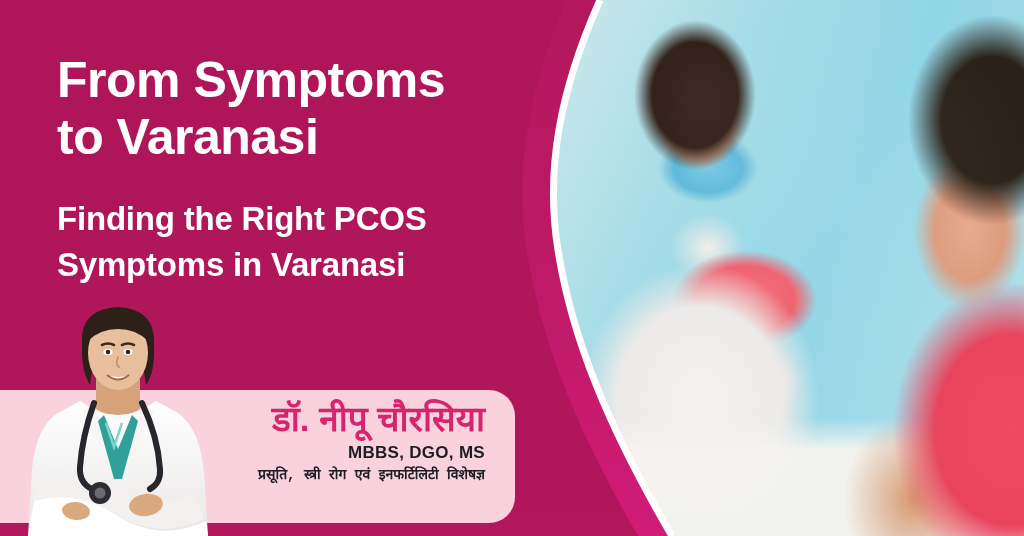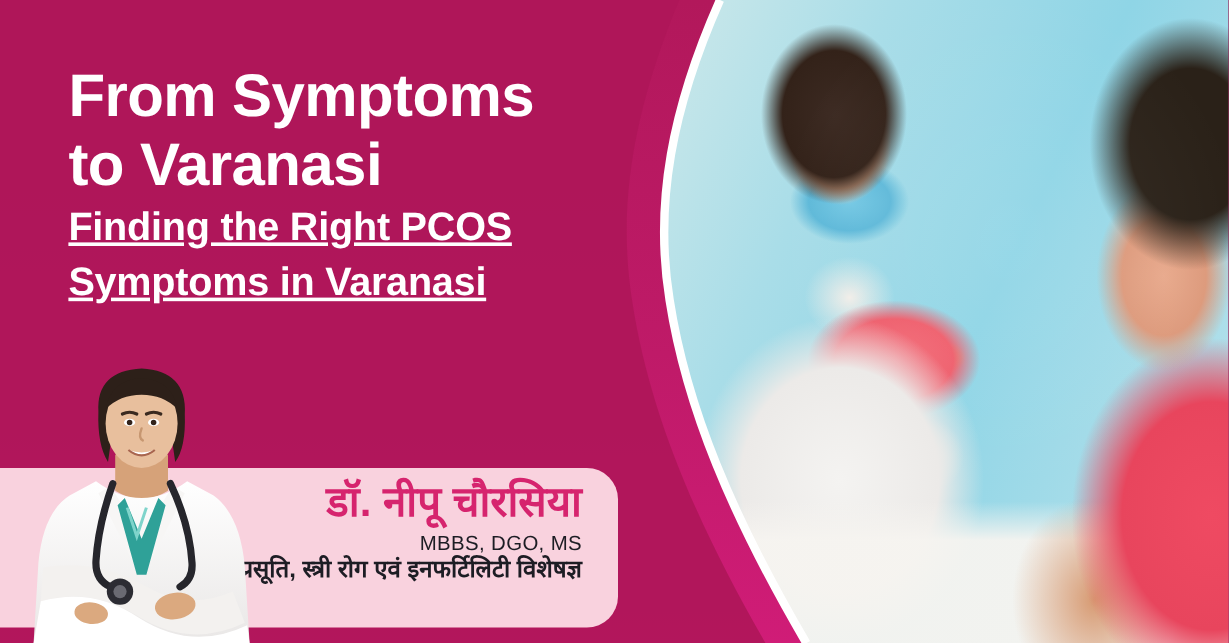--- a/index.html
+++ b/index.html
@@ -84,22 +84,21 @@
     z-index:6;
   }
   .h-line{
     font-size:50px;
     line-height:57px;
     font-weight:bold;
     letter-spacing:-0.5px;
     white-space:nowrap;
   }
   .sub{
-    margin-top:0;
-    text-decoration:underline;
+    margin-top:30px;
   }
   .s-line{
     font-size:33px;
     line-height:46px;
     font-weight:bold;
     letter-spacing:-0.2px;
     white-space:nowrap;
   }
 
   
@@ -121,30 +120,31 @@
   .dr-name{
     font-size:35px;
     line-height:46px;
     font-weight:bold;
     color:#d6246e;
     white-space:nowrap;
   }
   .dr-degrees{
     font-size:17px;
     line-height:22px;
-    font-weight:normal;
+    font-weight:bold;
     color:#1d1d24;
     letter-spacing:.3px;
   }
   .dr-spec{
-    font-size:20px;
+    font-size:14px;
     line-height:22px;
     font-weight:bold;
     color:#1d1d24;
     white-space:nowrap;
+    font-family:Liberation Mono, monospace;
   }
 
   
   .dr-photo{
     position:absolute;
     left:18px; top:297px;
     width:200px; height:239px;
     z-index:5;
   }
 </style>

